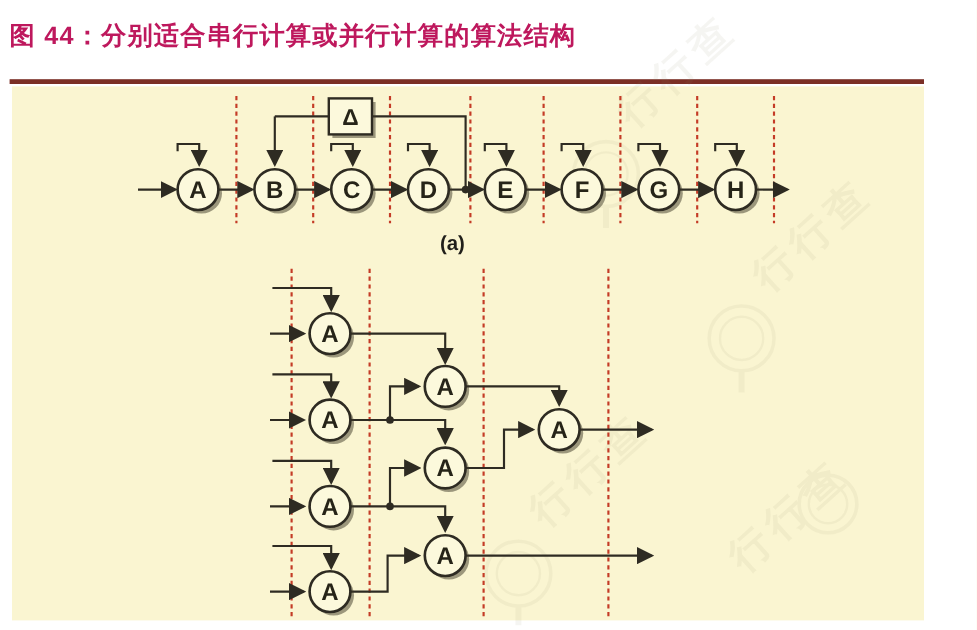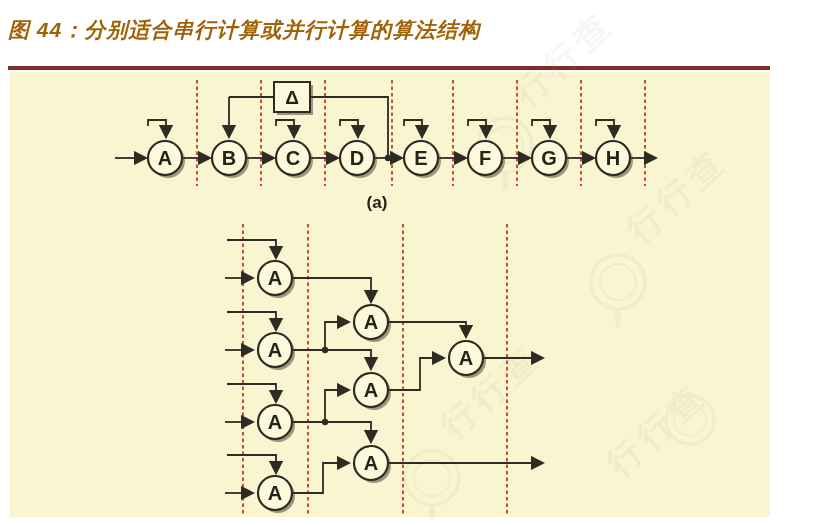--- a/index.html
+++ b/index.html
@@ -3,22 +3,22 @@
 <meta charset="utf-8">
 <style>
   html,body{margin:0;padding:0;}
   body{
     width:814px;height:525px;position:relative;overflow:hidden;
     background:#ffffff;
     font-family:"Liberation Sans","DejaVu Sans",sans-serif;
   }
   .fig-title{
     position:absolute;left:8px;top:16px;width:760px;
-    font-size:21px;font-weight:bold;color:#a16207;
-    letter-spacing:1px;white-space:nowrap;font-style:italic;
+    font-size:21px;font-weight:bold;color:#be185d;
+    letter-spacing:1px;white-space:nowrap;
   }
   .title-rule{
     position:absolute;left:8px;top:66px;width:762px;height:4px;
     background:#7B2F26;
   }
   svg{position:absolute;left:0;top:0;}
   .wire{stroke:#2E2B22;stroke-width:1.8;fill:none;}
   .sep{stroke:#C43B26;stroke-width:1.8;stroke-dasharray:3.5 3;fill:none;}
   .node-shadow{fill:rgba(62,57,40,0.5);stroke:none;}
   .node{fill:#FCF9DC;stroke:#2E2B22;stroke-width:2.2;}

